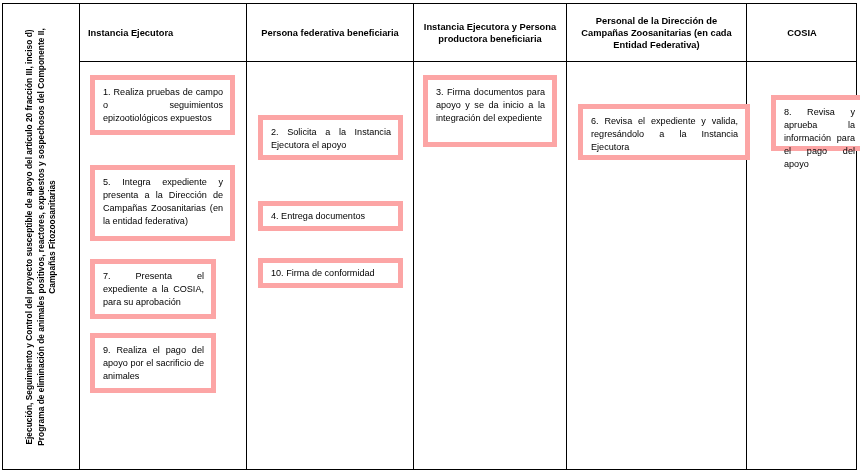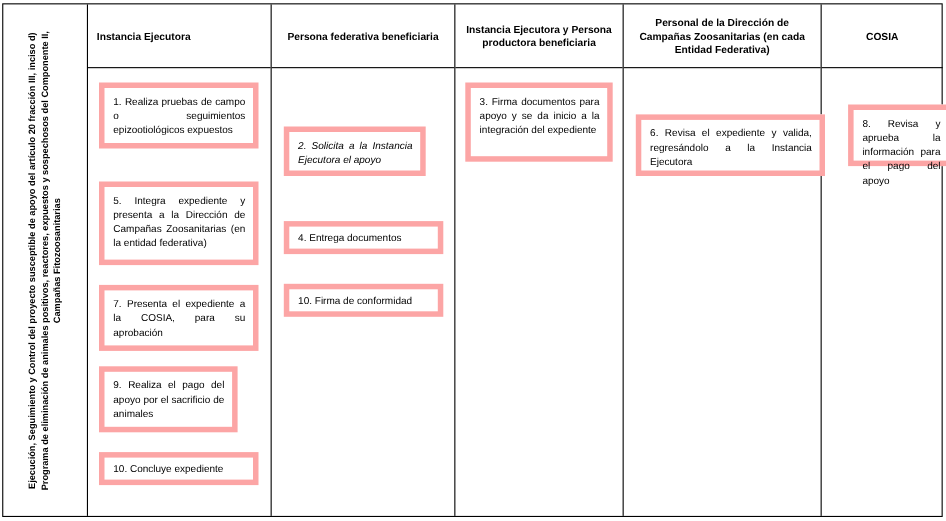--- a/index.html
+++ b/index.html
@@ -115,38 +115,35 @@
       <div class="col-head left-align">
         <div class="col-head-text">Instancia Ejecutora</div>
       </div>
       <div class="col-body">
         <div class="box" style="left:10px; top:13px; width:145px; height:60px;">
           <span>1. Realiza pruebas de campo o seguimientos epizootiológicos expuestos</span>
         </div>
         <div class="box" style="left:10px; top:103px; width:145px; height:76px;">
           <span>5. Integra expediente y presenta a la Dirección de Campañas Zoosanitarias (en la entidad federativa)</span>
         </div>
-        <div class="box" style="left:10px; top:197px; width:145px; height:60px;">
+        <div class="box" style="left:10px; top:197px; width:126px; height:60px;">
           <span>7. Presenta el expediente a la COSIA, para su aprobación</span>
         </div>
         <div class="box" style="left:10px; top:271px; width:126px; height:60px;">
           <span>9. Realiza el pago del apoyo por el sacrificio de animales</span>
-        </div>
-        <div class="box center" style="left:10px; top:349px; width:145px; height:30px; display:flex; align-items:center;">
-          <span>10. Concluye expediente</span>
         </div>
       </div>
     </div>
 
     <div class="col col-c2">
       <div class="col-head">
         <div class="col-head-text">Persona federativa beneficiaria</div>
       </div>
       <div class="col-body">
-        <div class="box" style="left:11px; top:53px; width:129px; height:45px;font-style:italic;">
+        <div class="box" style="left:11px; top:53px; width:145px; height:45px;">
           <span>2. Solicita a la Instancia Ejecutora el apoyo</span>
         </div>
         <div class="box center" style="left:11px; top:139px; width:145px; height:30px; display:flex; align-items:center;">
           <span>4. Entrega documentos</span>
         </div>
         <div class="box center" style="left:11px; top:196px; width:145px; height:30px; display:flex; align-items:center;">
           <span>10. Firma de conformidad</span>
         </div>
       </div>
     </div>

